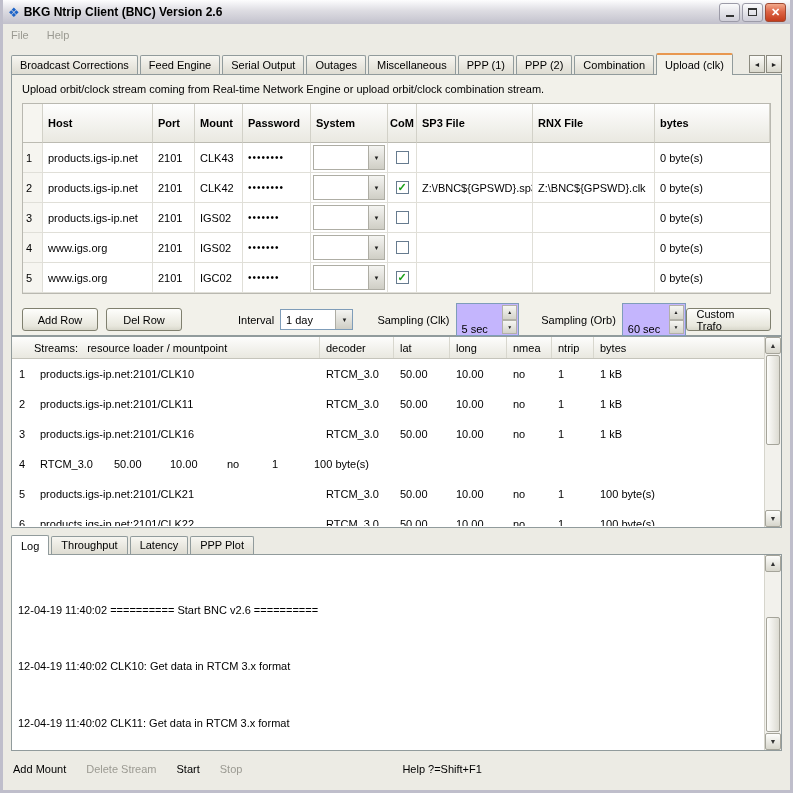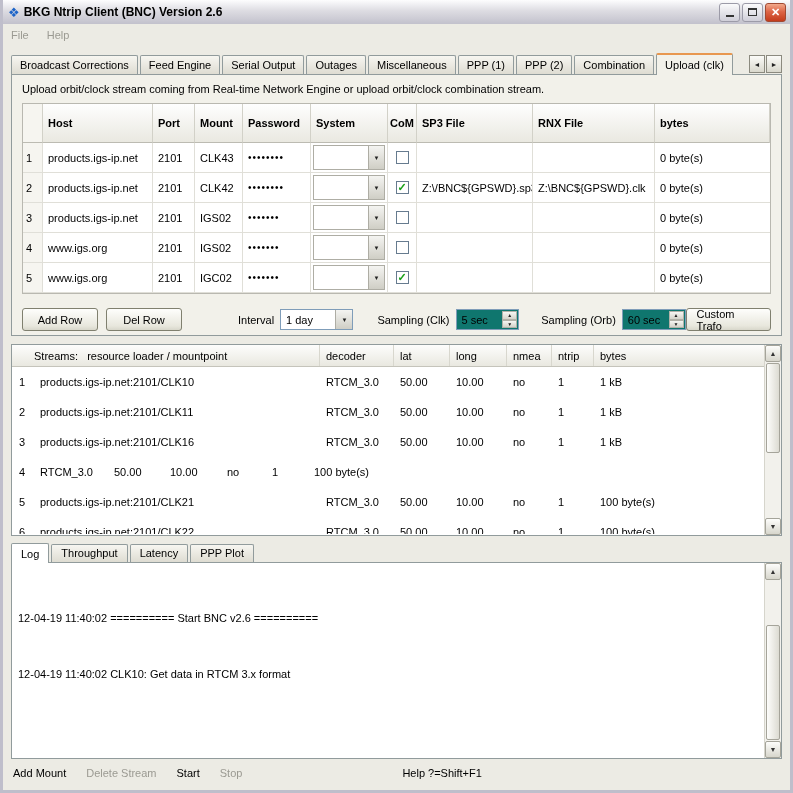--- a/index.html
+++ b/index.html
@@ -105,32 +105,32 @@
     background: linear-gradient(180deg,#fefefc,#e8e7dd 80%,#d8d7cb);
     display: flex; align-items: center; justify-content: center;
   }
   .lbl { margin: 0 6px 0 0; white-space: nowrap; }
   .combo {
     height: 21px; border: 1px solid #7f9db9; background: #fff;
     display: flex; align-items: center; padding-left: 5px; position: relative;
   }
   .combo .combo-arrow { width: 17px; }
   .spin {
-    height: 21px; border: 1px solid #7f9db9; background: #0f766e;
-    display: flex; align-items: center; padding-left: 5px; position: relative;
+    height: 33px; border: 1px solid #7f9db9; background: #c4b5fd;
+    display: flex; align-items: flex-end; padding-left: 5px; position: relative;
   }
   .spin-btns { position: absolute; right: 1px; top: 1px; bottom: 1px; width: 15px; display: flex; flex-direction: column; }
   .spin-btns span {
     flex: 1; background: linear-gradient(180deg,#f6f6f3,#d4d3ca);
     border: 1px solid #b2b1a8; font-size: 5px; color: #222;
     display: flex; align-items: center; justify-content: center;
   }
   
   .streams {
-    margin-top: 8px; flex: 0 0 192px; border: 1px solid #919b9c; background: #fff;
+    flex: 0 0 192px; border: 1px solid #919b9c; background: #fff;
     position: relative; overflow: hidden;
   }
   .sh-row { display: flex; height: 22px; background: linear-gradient(180deg,#fdfdfc,#e9e8e0); border-bottom: 1px solid #c5c4bb; }
   .sh { display: flex; align-items: center; padding: 0 6px; border-right: 1px solid #d8d7ce; overflow: hidden; white-space: pre; }
   .sh-mp { flex: 0 0 308px; padding-left: 22px; }
   .sh-dec { flex: 0 0 74px; }
   .sh-lat { flex: 0 0 56px; }
   .sh-long { flex: 0 0 57px; }
   .sh-nmea { flex: 0 0 45px; }
   .sh-ntrip { flex: 0 0 42px; }
@@ -503,20 +503,21 @@
 
     </div>
 
     <div class="logpanel">
       <div class="log-lines">
         
           <div class="log-line">12-04-19 11:40:02 ========== Start BNC v2.6 ==========</div>
         
           <div class="log-line">12-04-19 11:40:02 CLK10: Get data in RTCM 3.x format</div>
         
+          <div class="log-line">12-04-19 11:40:02 CLK11: Get data in RTCM 3.x format</div>
         
           
         
           
         
           
         
           
         
           

